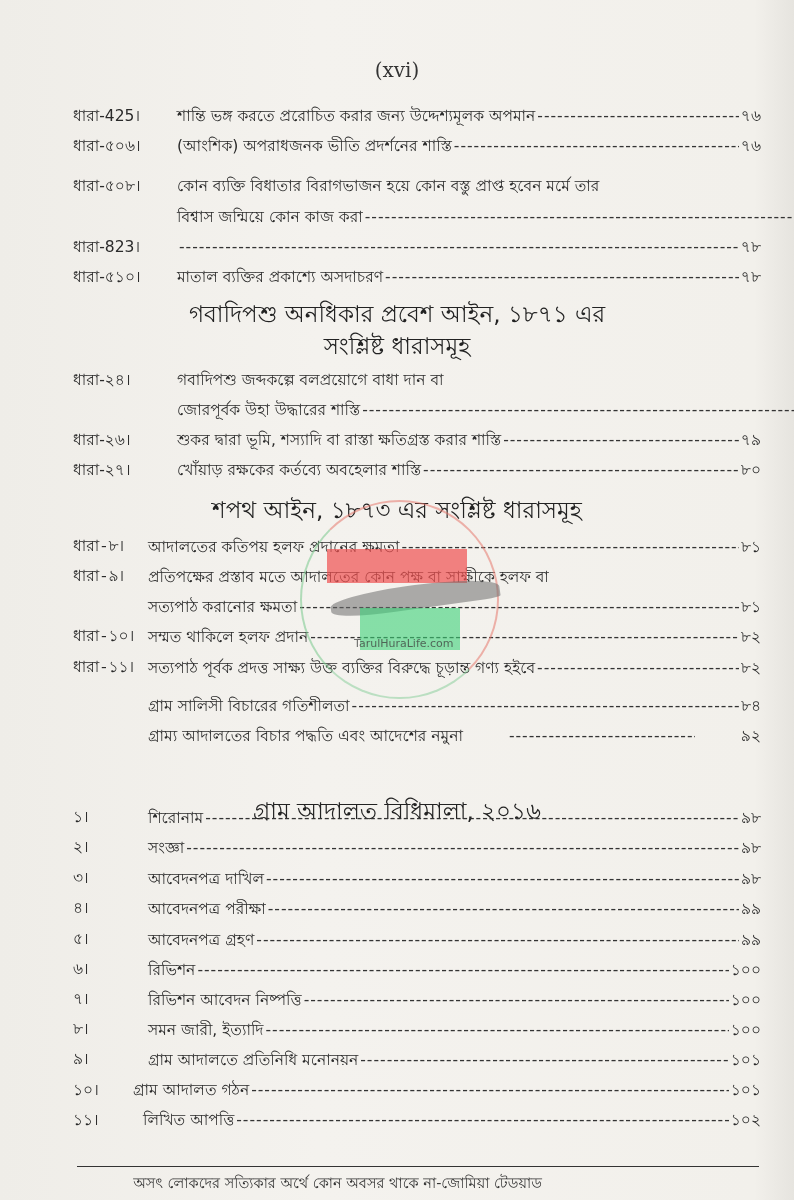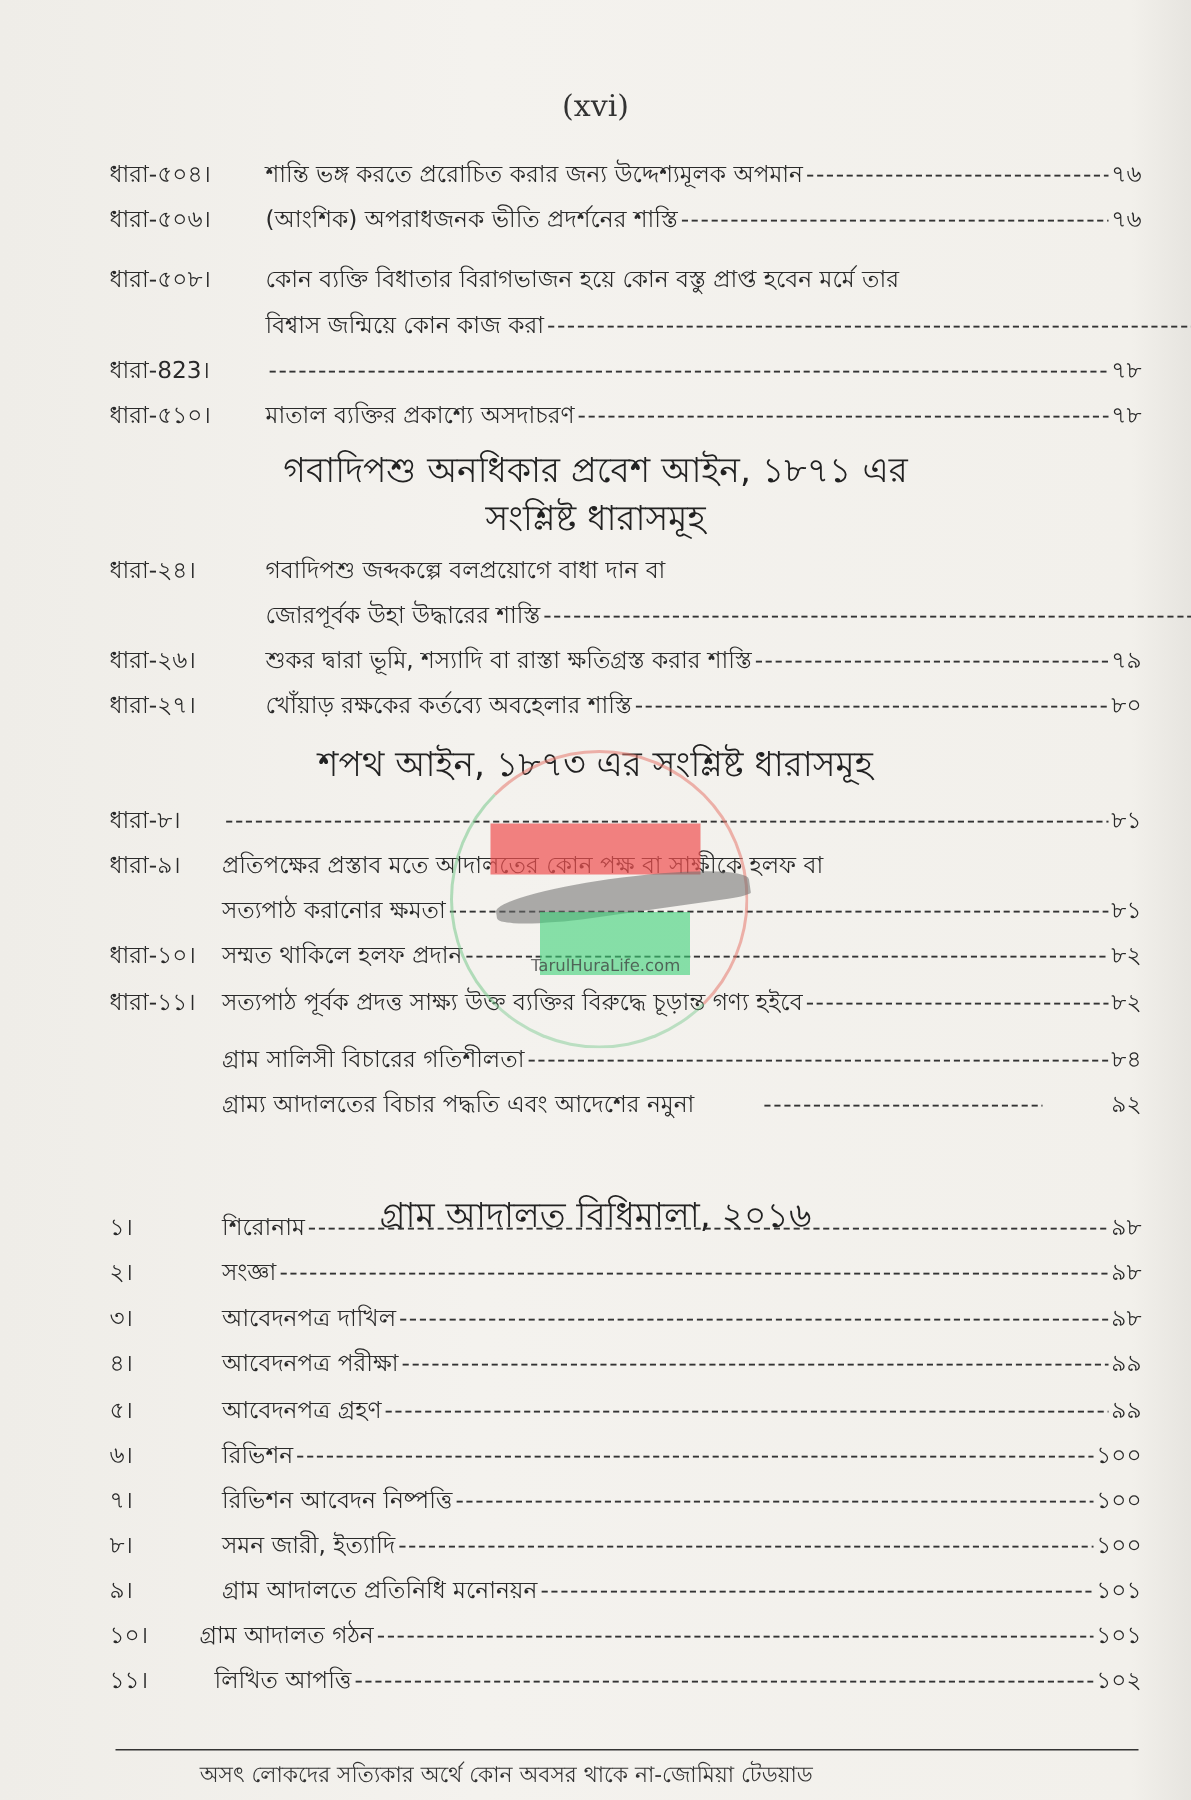--- a/index.html
+++ b/index.html
@@ -17,21 +17,21 @@
   .page-number {
     position:absolute; top:58px; left:0; width:794px; text-align:center;
     font-family:"DejaVu Serif", serif; font-size:20px; color:#333;
   }
   .row {
     position:absolute; left:73px; width:688px; height:28px;
     font-size:15.5px; line-height:28px; display:flex; align-items:center;
     white-space:nowrap;
   }
   .sec { width:104px; flex:none; }
-  .sec.short { width:75px; }
+  .sec.short { width:75px;font-family:Liberation Mono, monospace; }
   .txt { flex:none; }
   .dash { flex:1; overflow:hidden; letter-spacing:1px; color:#333; margin:0 2px; }
   .dash::before { content:"--------------------------------------------------------------------------------------------------------------------------------"; }
   .pg { flex:none; }
   .indent { padding-left:104px; }
   .heading {
     position:absolute; left:0; width:794px; text-align:center;
     font-size:23px; color:#222; line-height:32px;
   }
   .rule {
@@ -66,21 +66,21 @@
   }
 </style>
 </head>
 <body>
 
 <div class="page">
 
   <div class="page-number">(xvi)</div>
 
   <div class="row" style="top:102px">
-    <span class="sec">ধারা-৫০৪।</span>
+    <span class="sec">ধারা-425।</span>
     <span class="txt">শান্তি ভঙ্গ করতে প্ররোচিত করার জন্য উদ্দেশ্যমূলক অপমান</span>
     <span class="dash"></span>
     <span class="pg">৭৬</span>
   </div>
   <div class="row" style="top:132px">
     <span class="sec">ধারা-৫০৬।</span>
     <span class="txt">(আংশিক) অপরাধজনক ভীতি প্রদর্শনের শাস্তি</span>
     <span class="dash"></span>
     <span class="pg">৭৬</span>
   </div>
@@ -127,20 +127,21 @@
     <span class="sec">ধারা-২৭।</span>
     <span class="txt">খোঁয়াড় রক্ষকের কর্তব্যে অবহেলার শাস্তি</span>
     <span class="dash"></span>
     <span class="pg">৮০</span>
   </div>
 
   <div class="heading" style="top:494px">শপথ আইন, ১৮৭৩ এর সংশ্লিষ্ট ধারাসমূহ</div>
 
   <div class="row" style="top:533px">
     <span class="sec short">ধারা-৮।</span>
+    <span class="txt">আদালতের কতিপয় হলফ প্রদানের ক্ষমতা</span>
     <span class="dash"></span>
     <span class="pg">৮১</span>
   </div>
   <div class="row" style="top:563px">
     <span class="sec short">ধারা-৯।</span>
     <span class="txt">প্রতিপক্ষের প্রস্তাব মতে আদালতের কোন পক্ষ বা সাক্ষীকে হলফ বা</span>
   </div>
   <div class="row" style="top:593px; padding-left:75px; width:613px;">
     <span class="txt">সত্যপাঠ করানোর ক্ষমতা</span>
     <span class="dash"></span>

